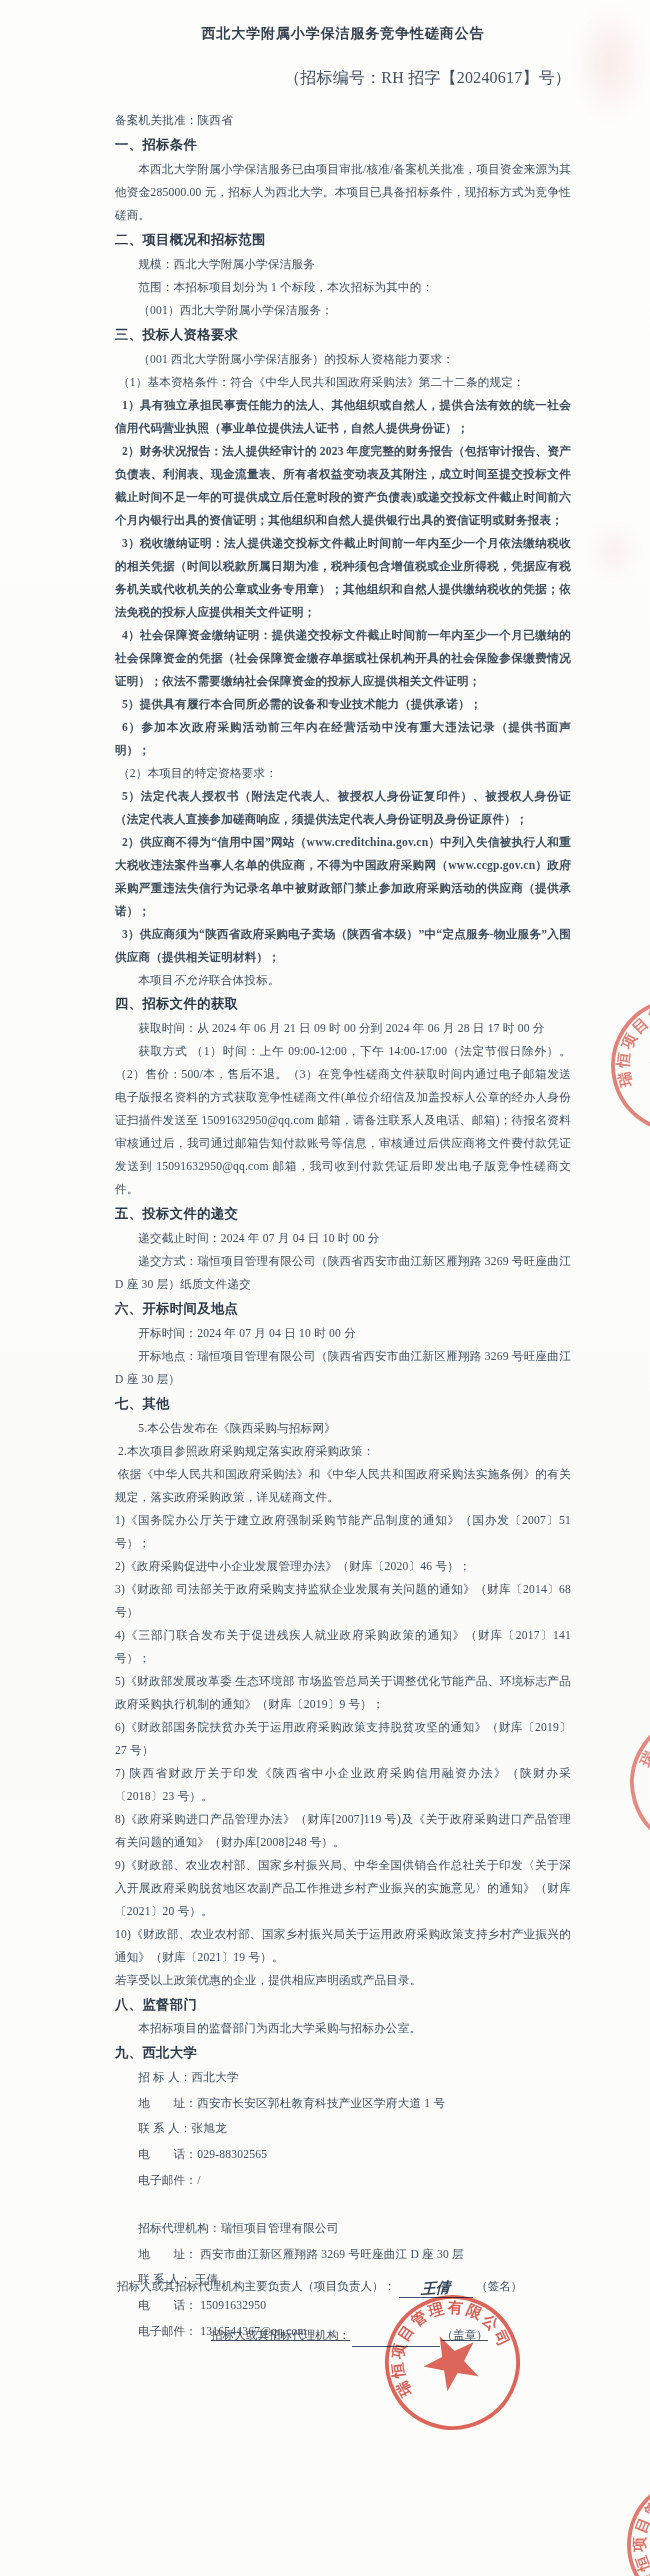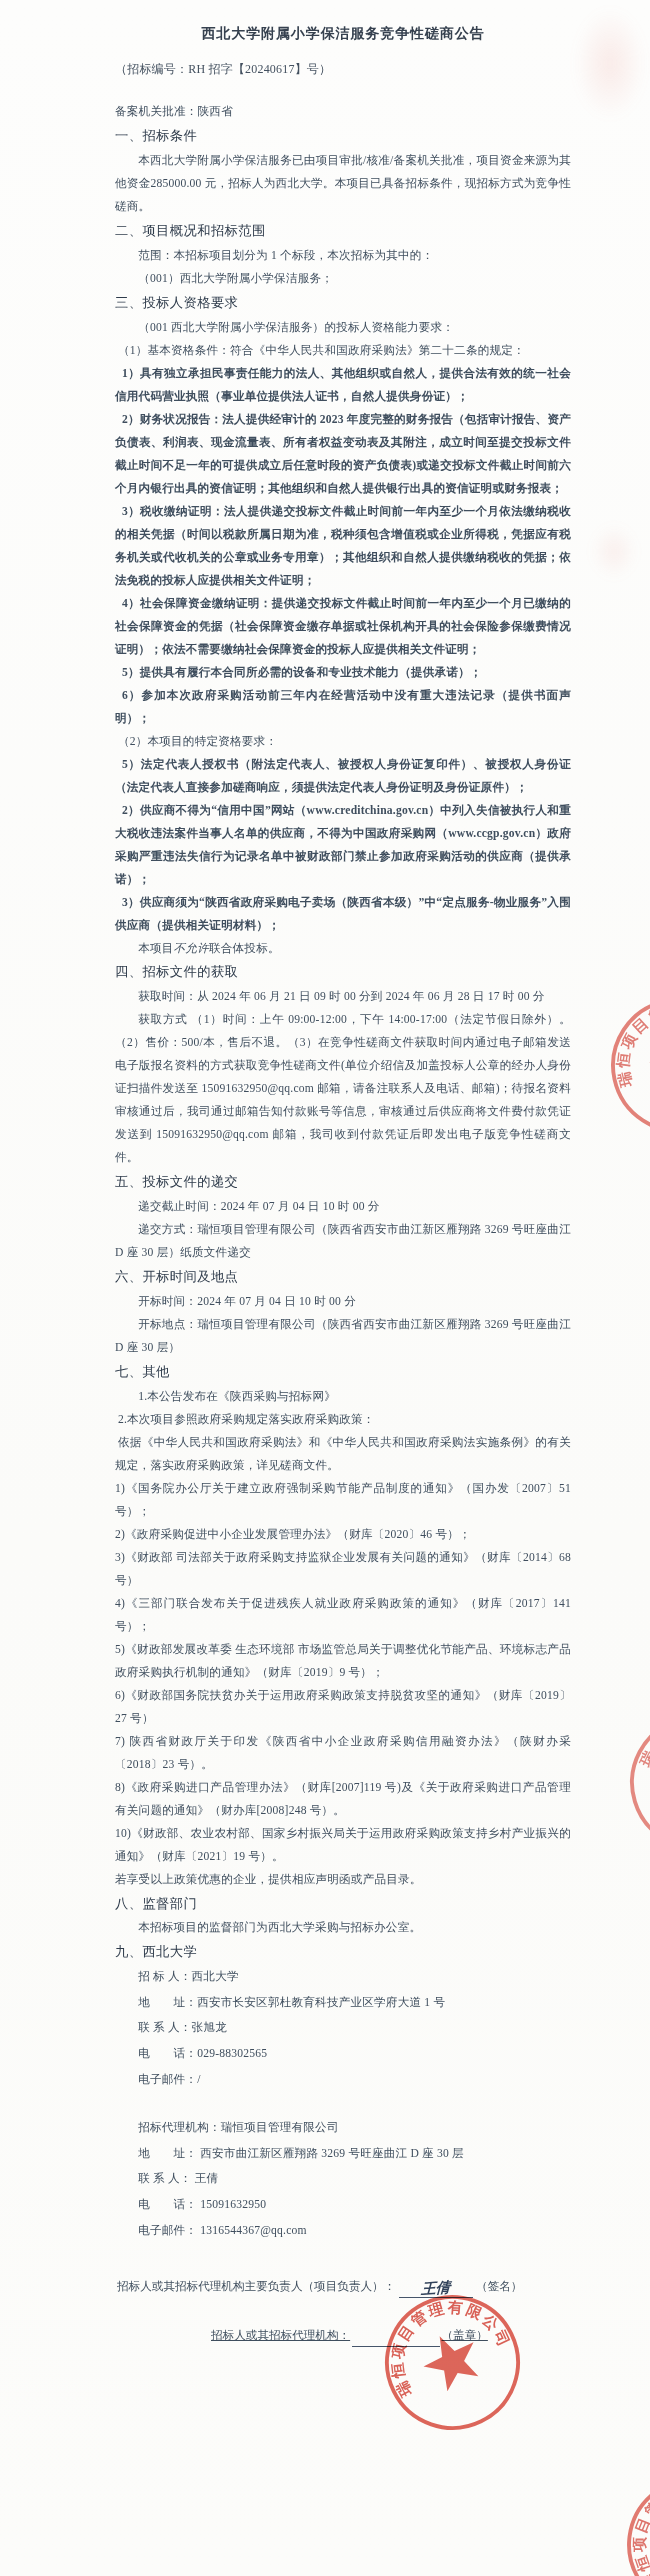--- a/index.html
+++ b/index.html
@@ -24,25 +24,25 @@
     font-size:11.6px;
     line-height:23px;
     text-align:justify;
     letter-spacing:0.2px;
   }
   .title{
     text-align:center;font-size:14px;font-weight:bold;color:#36414f;
     letter-spacing:0.9px;line-height:26px;text-indent:0;
   }
   .subtitle{
-    text-align:left;font-size:12px;color:#43505f;line-height:22px;margin-top:11px;text-indent:0;
+    text-align:right;font-size:16px;color:#43505f;line-height:22px;margin-top:20px;text-indent:0;
   }
   .region{margin-top:20.6px;}
   h2.sec{
-    font-size:13.3px;font-weight:normal;color:#2e3b4b;margin:0.9px 0;line-height:24px;
+    font-size:13.3px;font-weight:bold;color:#2e3b4b;margin:0.9px 0;line-height:24px;
     letter-spacing:0.4px;text-align:left;
   }
   p{margin:0;}
   .ind2{text-indent:2em;}
   .ind05{text-indent:.6em;font-weight:bold;}
   .ind03{text-indent:.25em;}
   .flush{text-indent:0;}
   .em-it{font-style:italic;margin-top:26px;}
   .contact p{margin-bottom:2.6px;}
   .gap-1{height:23px;}
@@ -88,20 +88,21 @@
   <div class="doc">
     <p class="title">西北大学附属小学保洁服务竞争性磋商公告</p>
     <p class="subtitle">（招标编号：RH 招字【20240617】号）</p>
 
     <p class="region flush">备案机关批准：陕西省</p>
 
     <h2 class="sec">一、招标条件</h2>
     <p class="ind2">本西北大学附属小学保洁服务已由项目审批/核准/备案机关批准，项目资金来源为其他资金285000.00 元，招标人为西北大学。本项目已具备招标条件，现招标方式为竞争性磋商。</p>
 
     <h2 class="sec">二、项目概况和招标范围</h2>
+    <p class="ind2">规模：西北大学附属小学保洁服务</p>
     <p class="ind2">范围：本招标项目划分为 1 个标段，本次招标为其中的：</p>
     <p class="ind2">（001）西北大学附属小学保洁服务；</p>
 
     <h2 class="sec">三、投标人资格要求</h2>
     <p class="ind2">（001 西北大学附属小学保洁服务）的投标人资格能力要求：</p>
     <p class="ind03">（1）基本资格条件：符合《中华人民共和国政府采购法》第二十二条的规定：</p>
     <p class="ind05">1）具有独立承担民事责任能力的法人、其他组织或自然人，提供合法有效的统一社会信用代码营业执照（事业单位提供法人证书，自然人提供身份证）；</p>
     <p class="ind05">2）财务状况报告：法人提供经审计的 2023 年度完整的财务报告（包括审计报告、资产负债表、利润表、现金流量表、所有者权益变动表及其附注，成立时间至提交投标文件截止时间不足一年的可提供成立后任意时段的资产负债表)或递交投标文件截止时间前六个月内银行出具的资信证明；其他组织和自然人提供银行出具的资信证明或财务报表；</p>
     <p class="ind05">3）税收缴纳证明：法人提供递交投标文件截止时间前一年内至少一个月依法缴纳税收的相关凭据（时间以税款所属日期为准，税种须包含增值税或企业所得税，凭据应有税务机关或代收机关的公章或业务专用章）；其他组织和自然人提供缴纳税收的凭据；依法免税的投标人应提供相关文件证明；</p>
     <p class="ind05">4）社会保障资金缴纳证明：提供递交投标文件截止时间前一年内至少一个月已缴纳的社会保障资金的凭据（社会保障资金缴存单据或社保机构开具的社会保险参保缴费情况证明）；依法不需要缴纳社会保障资金的投标人应提供相关文件证明；</p>
@@ -119,31 +120,32 @@
 
     <h2 class="sec">五、投标文件的递交</h2>
     <p class="ind2">递交截止时间：2024 年 07 月 04 日 10 时 00 分</p>
     <p class="ind2">递交方式：瑞恒项目管理有限公司（陕西省西安市曲江新区雁翔路 3269 号旺座曲江 D 座 30 层）纸质文件递交</p>
 
     <h2 class="sec">六、开标时间及地点</h2>
     <p class="ind2">开标时间：2024 年 07 月 04 日 10 时 00 分</p>
     <p class="ind2">开标地点：瑞恒项目管理有限公司（陕西省西安市曲江新区雁翔路 3269 号旺座曲江 D 座 30 层）</p>
 
     <h2 class="sec">七、其他</h2>
-    <p class="ind2">1.本公告发布在《陕西采购与招标网》</p>
+    <p class="ind2">5.本公告发布在《陕西采购与招标网》</p>
     <p class="ind03">2.本次项目参照政府采购规定落实政府采购政策：</p>
     <p class="ind03">依据《中华人民共和国政府采购法》和《中华人民共和国政府采购法实施条例》的有关规定，落实政府采购政策，详见磋商文件。</p>
     <p class="flush">1)《国务院办公厅关于建立政府强制采购节能产品制度的通知》（国办发〔2007〕51 号）；</p>
     <p class="flush">2)《政府采购促进中小企业发展管理办法》（财库〔2020〕46 号）；</p>
     <p class="flush">3)《财政部 司法部关于政府采购支持监狱企业发展有关问题的通知》（财库〔2014〕68 号）</p>
     <p class="flush">4)《三部门联合发布关于促进残疾人就业政府采购政策的通知》（财库〔2017〕141 号）；</p>
     <p class="flush">5)《财政部发展改革委 生态环境部 市场监管总局关于调整优化节能产品、环境标志产品政府采购执行机制的通知》（财库〔2019〕9 号）；</p>
     <p class="flush">6)《财政部国务院扶贫办关于运用政府采购政策支持脱贫攻坚的通知》（财库〔2019〕27 号）</p>
     <p class="flush">7) 陕西省财政厅关于印发《陕西省中小企业政府采购信用融资办法》（陕财办采〔2018〕23 号）。</p>
     <p class="flush">8)《政府采购进口产品管理办法》（财库[2007]119 号)及《关于政府采购进口产品管理有关问题的通知》（财办库[2008]248 号）。</p>
+    <p class="flush">9)《财政部、农业农村部、国家乡村振兴局、中华全国供销合作总社关于印发〈关于深入开展政府采购脱贫地区农副产品工作推进乡村产业振兴的实施意见〉的通知》（财库〔2021〕20 号）。</p>
     <p class="flush">10)《财政部、农业农村部、国家乡村振兴局关于运用政府采购政策支持乡村产业振兴的通知》（财库〔2021〕19 号）。</p>
     <p class="flush">若享受以上政策优惠的企业，提供相应声明函或产品目录。</p>
 
     <h2 class="sec">八、监督部门</h2>
     <p class="ind2">本招标项目的监督部门为西北大学采购与招标办公室。</p>
 
     <h2 class="sec">九、西北大学</h2>
     <div class="contact">
       <p class="ind2">招 标 人：西北大学</p>
       <p class="ind2">地　　址：西安市长安区郭杜教育科技产业区学府大道 1 号</p>

